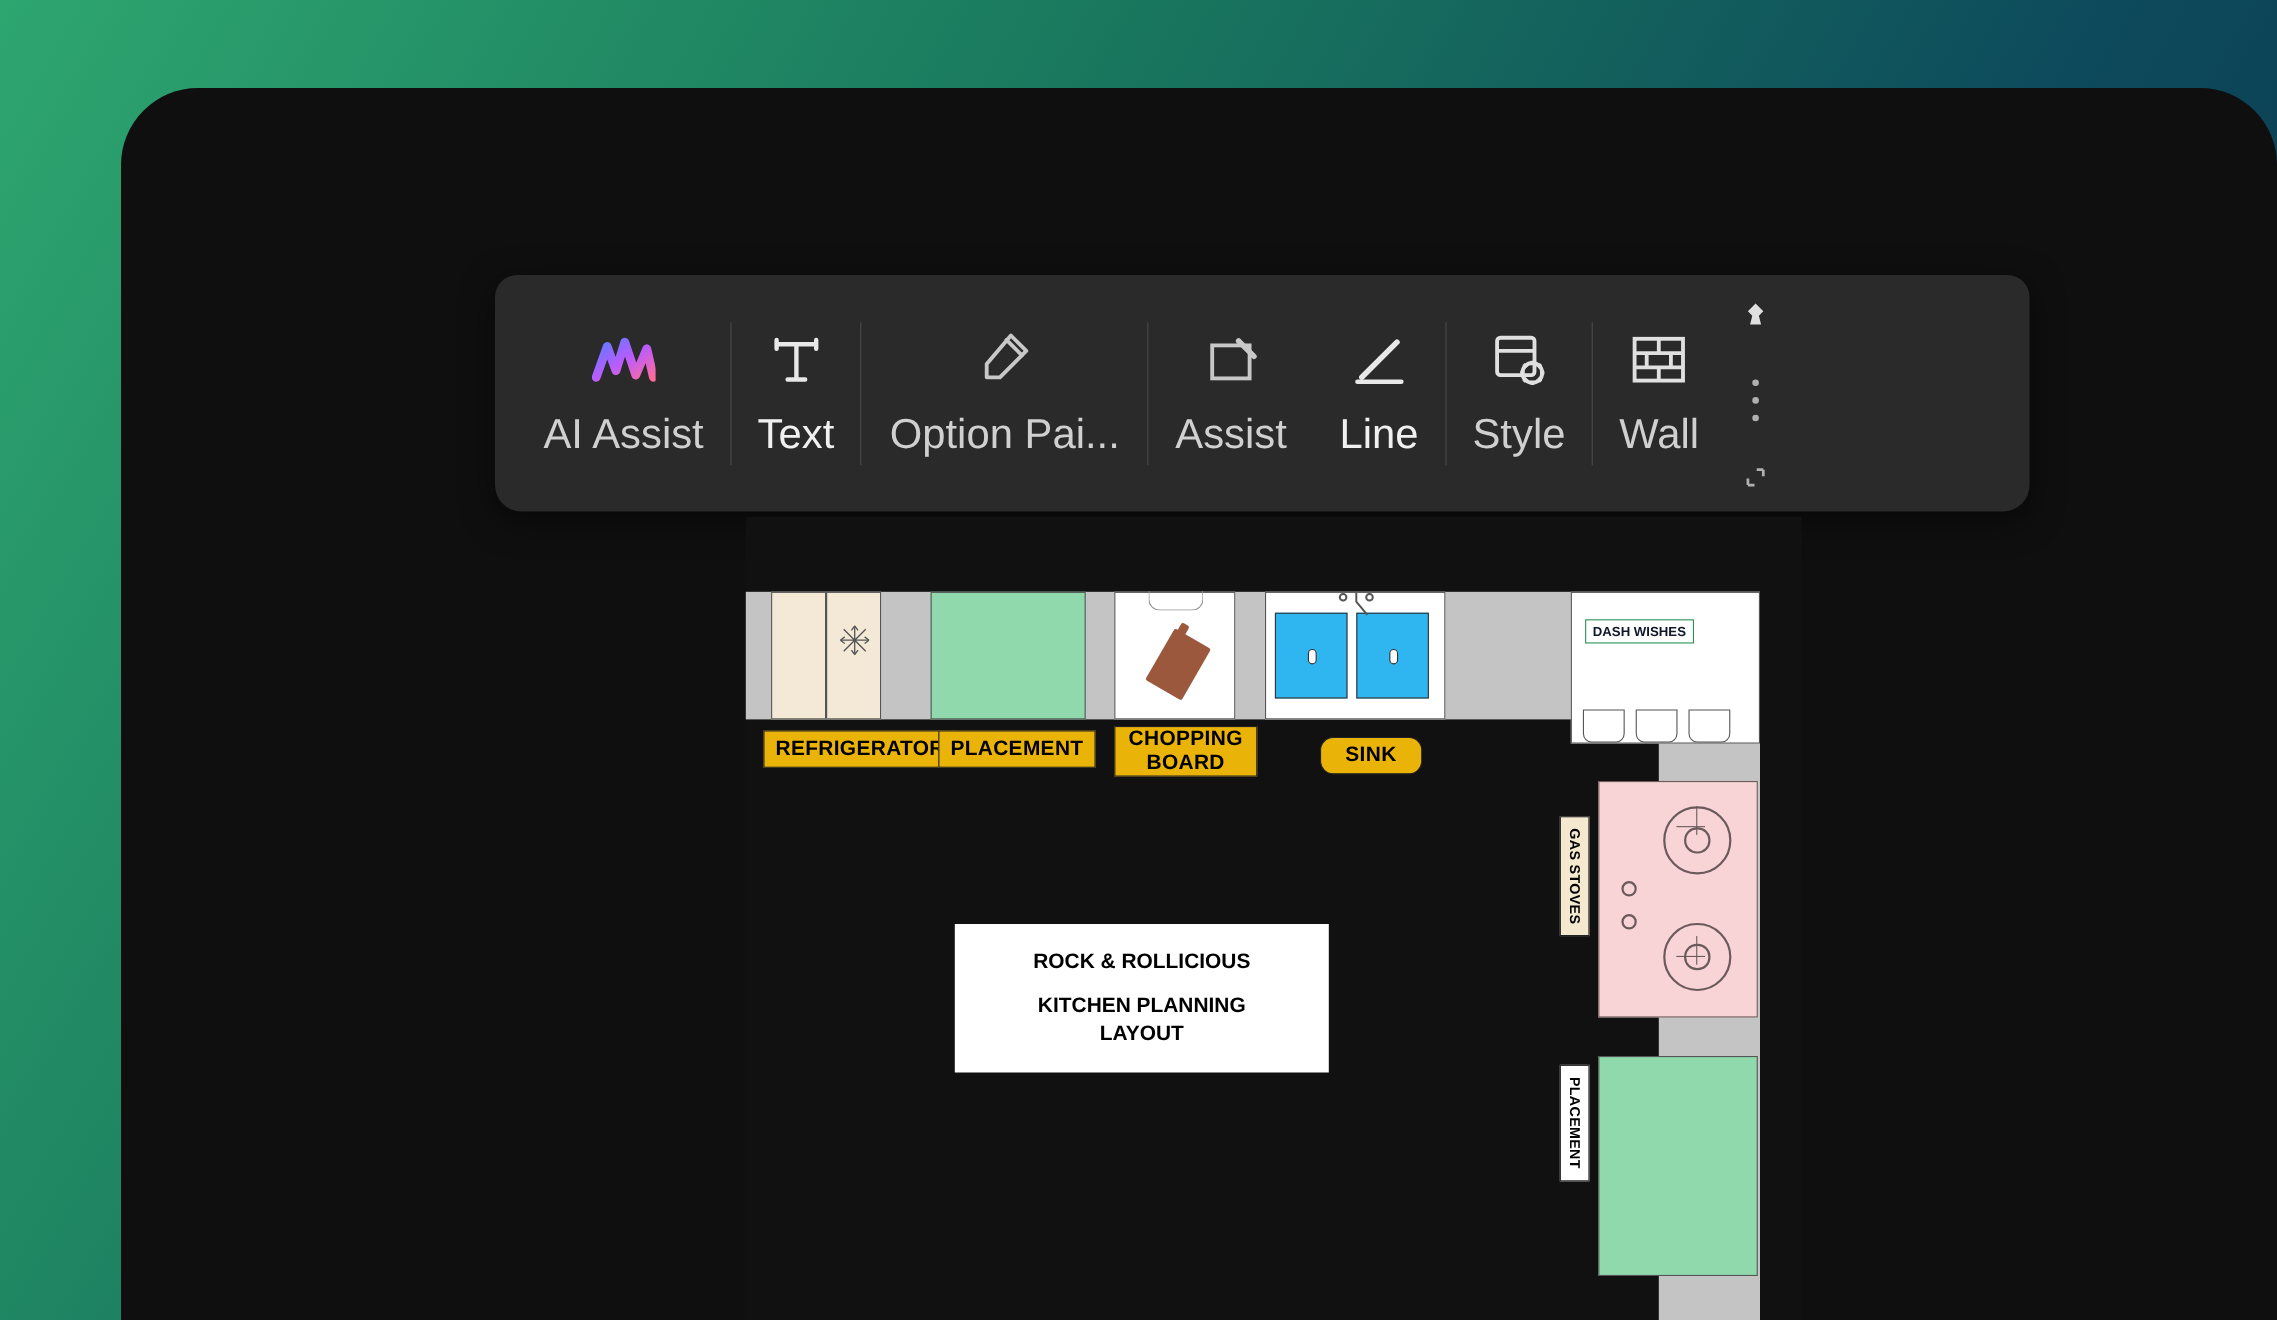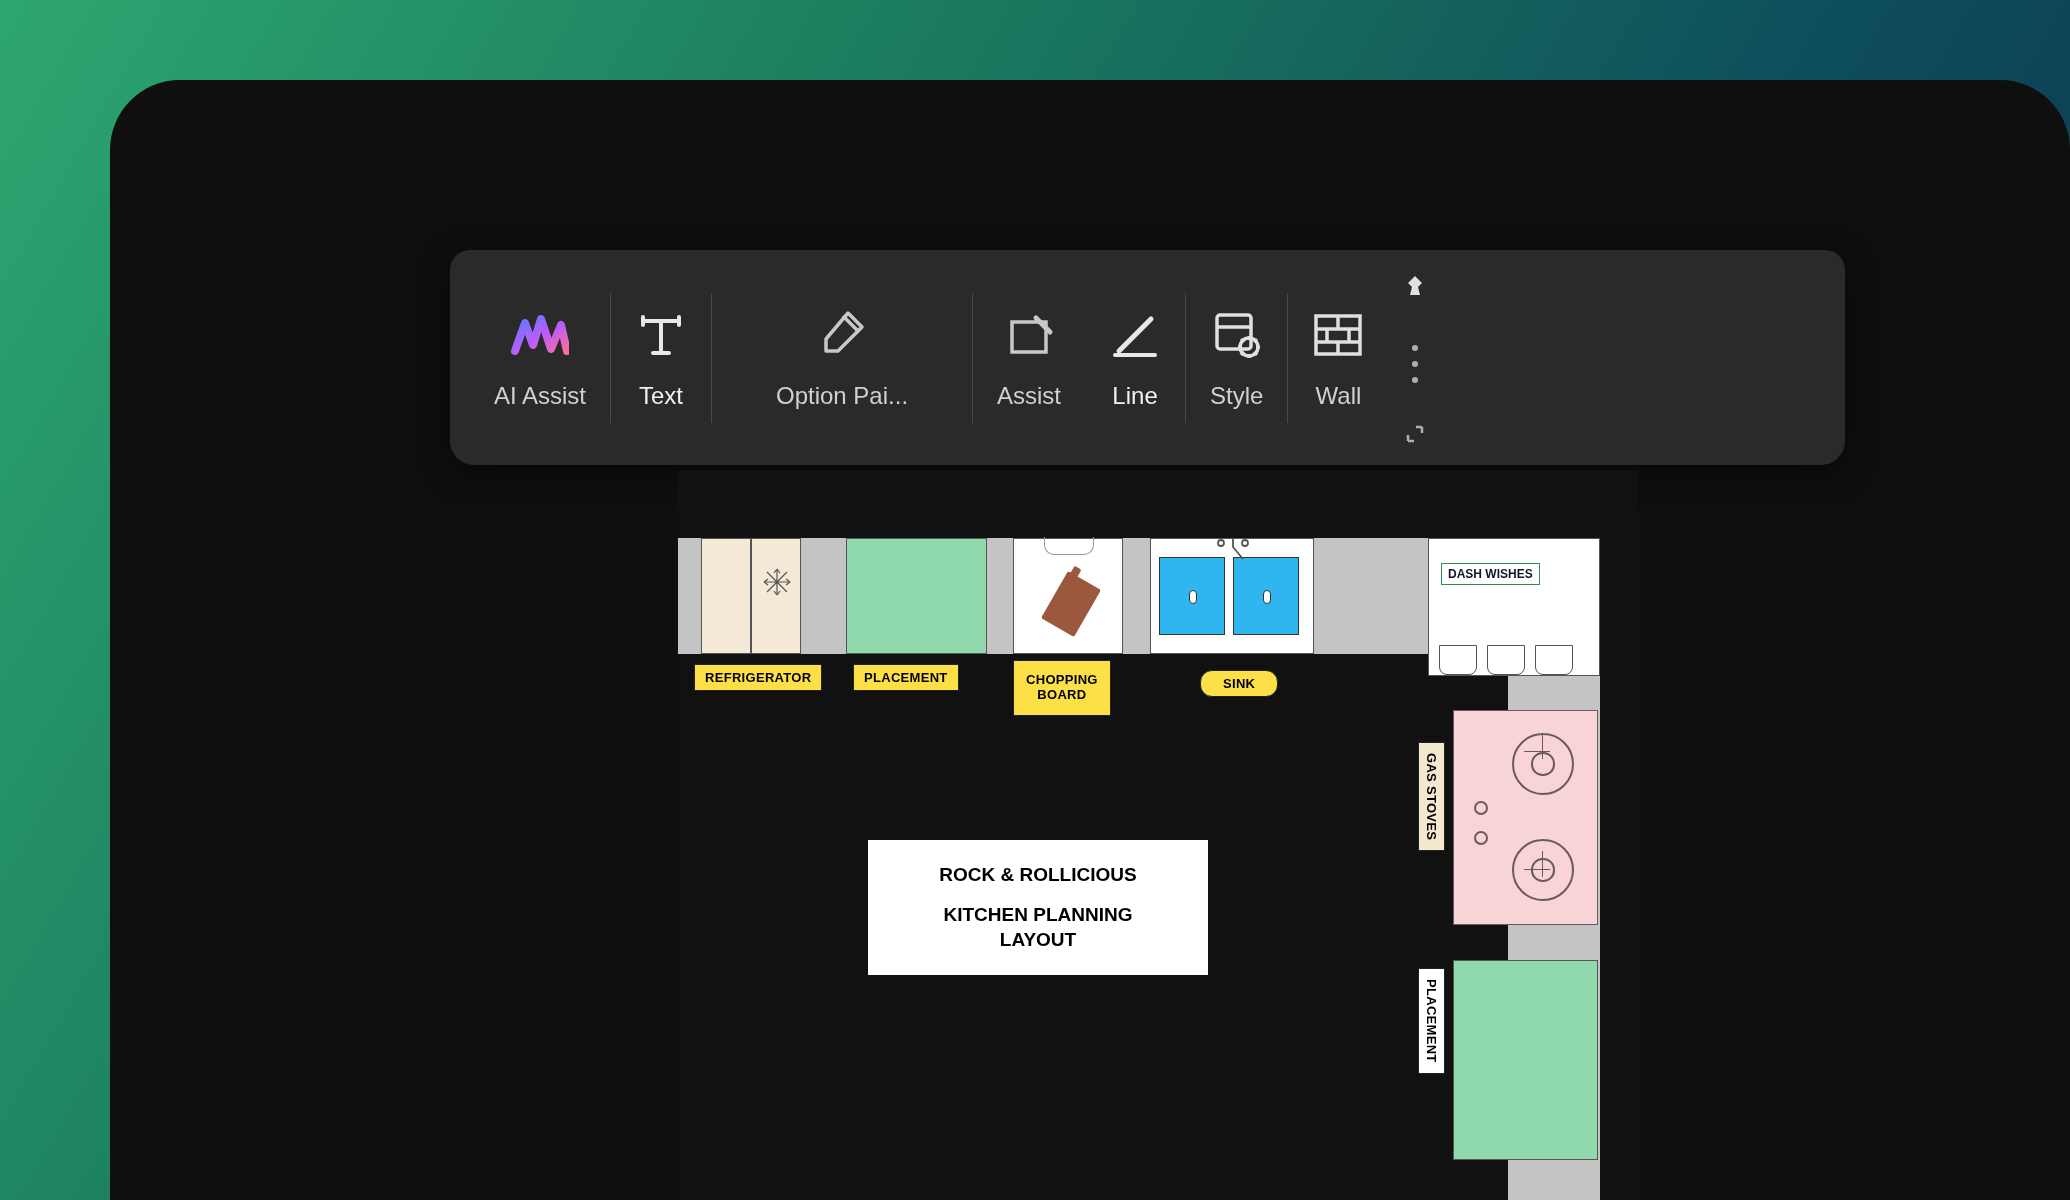--- a/index.html
+++ b/index.html
@@ -51,21 +51,21 @@
       background: #4a4a4a;
     }
     .tb-icon {
       height: 58px;
       display: flex;
       align-items: center;
       justify-content: center;
       margin-bottom: 18px;
     }
     .tb-label {
-      font-size: 24px;
+      font-size: 38px;
       white-space: nowrap;
       color: #d0d0d0;
       font-weight: 400;
     }
     .tb-item.emph .tb-label { color: #f0f0f0; font-weight: 500; }
     .pin-extra {
       display: flex;
       flex-direction: column;
       align-items: center;
       justify-content: space-between;
@@ -97,23 +97,23 @@
       background: #c4c4c4;
     }
     .fixture {
       position: absolute;
       background: #fff;
       border: 1.5px solid #555;
     }
     .greenbox { background: #8fd9ad; }
     .lbl {
       position: absolute;
-      background: #fde047;
+      background: #eab308;
       border: 1.5px solid #222;
-      font-size: 13px;
+      font-size: 19px;
       font-weight: 700;
       padding: 5px 10px;
       text-align: center;
       letter-spacing: 0.3px;
     }
     .lbl-v {
       writing-mode: vertical-rl;
       background: #f4e9cf;
       padding: 10px 5px;
     }
@@ -287,21 +287,21 @@
 
     <div class="fixture" style="left:750px; top:68px; width:172px; height:138px; background:#fff;">
       <div style="position:absolute; left:12px; top:24px; border:1.5px solid #2a9254; color:#0f172a; font-size:12px; font-weight:600; padding:3px 6px;">DASH WISHES</div>
       <div style="position:absolute; left:10px; bottom:0; width:38px; height:30px; border:1.5px solid #555; border-radius:0 0 8px 8px;"></div>
       <div style="position:absolute; left:58px; bottom:0; width:38px; height:30px; border:1.5px solid #555; border-radius:0 0 8px 8px;"></div>
       <div style="position:absolute; left:106px; bottom:0; width:38px; height:30px; border:1.5px solid #555; border-radius:0 0 8px 8px;"></div>
     </div>
 
     <div class="lbl" style="left:16px; top:194px;">REFRIGERATOR</div>
     <div class="lbl" style="left:175px; top:194px;">PLACEMENT</div>
-    <div class="lbl" style="left:335px; top:190px; line-height:1.15; padding:12px 12px;">
+    <div class="lbl" style="left:335px; top:190px; line-height:1.15; padding:0 12px;">
       <span>CHOPPING</span><br>
       <span>BOARD</span>
     </div>
     <div class="lbl" style="left:522px; top:200px; padding:5px 22px;border-radius:12px;">SINK</div>
 
     <div class="fixture stove" style="left:775px; top:240px; width:145px; height:215px;">
       <div class="burner" style="left:58px; top:22px; width:62px; height:62px;"></div>
       <div class="burner" style="left:58px; top:128px; width:62px; height:62px;"></div>
       <div style="position:absolute; left:70px; top:40px; width:26px; height:1px; background:#6b5a5c;"></div>
       <div style="position:absolute; left:88px; top:22px; width:1px; height:26px; background:#6b5a5c;"></div>

